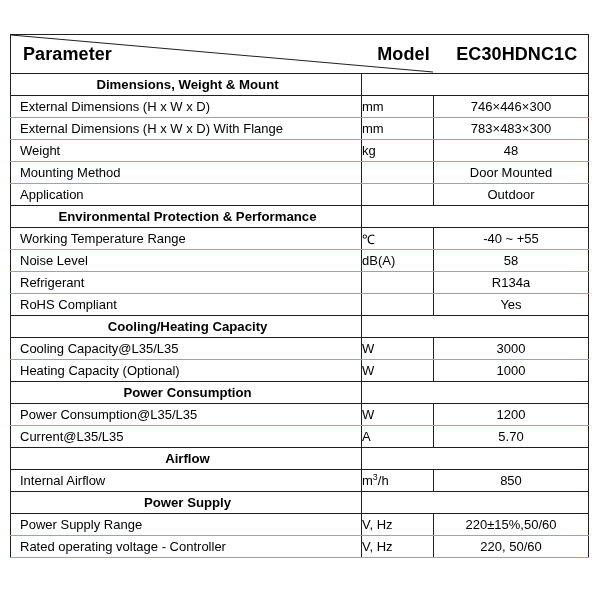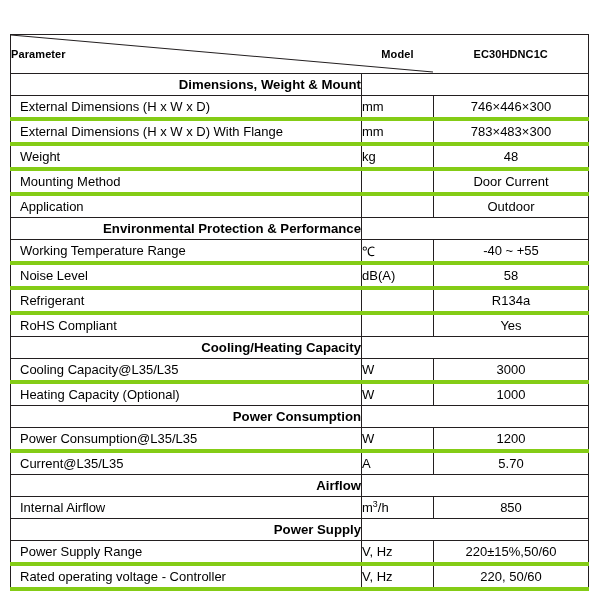--- a/index.html
+++ b/index.html
@@ -45,22 +45,23 @@
     border: 0;
     padding: 0;
     vertical-align: middle;
   }
 
   
   tr.header-row > th {
     height: 38px;
     border-bottom: 1.6px solid #231f20;
     font-weight: bold;
-    font-size: 11px;
+    font-size: 18px;
     letter-spacing: 0.1px;
+    padding-left: 12px;
   }
   th.h-param {
     text-align: left;
     padding-left: 9px;
     position: relative;
     overflow: hidden;
   }
   th.h-model {
     border-left: 1.2px solid #231f20;
     position: relative;
@@ -81,32 +82,32 @@
 
   
   tr.section-row > td {
     height: 21px;
     font-weight: bold;
     font-size: 13.2px;
     border-top: 1.6px solid #231f20;
     border-bottom: 1.6px solid #231f20;
   }
   tr.section-row td.s-label {
-    text-align: right;
+    text-align: center;
     padding-left: 3px;
   }
   tr.section-row td.s-blank {
     border-left: 1.2px solid #231f20;
   }
 
   
   tr.data-row > td {
     height: 21px;
     font-size: 13px;
-    border-bottom: 4px solid #84cc16;
+    border-bottom: 1px solid #84cc16;
   }
   tr.data-row.last-in-block > td {
     border-bottom: 0;
   }
   tr.data-row td.d-param {
     text-align: left;
     padding-left: 9px;
     white-space: nowrap;
   }
   tr.data-row td.d-unit {
@@ -159,21 +160,21 @@
             <td class="d-value">783×483×300</td>
           </tr>
           <tr class="data-row">
             <td class="d-param">Weight</td>
             <td class="d-unit">kg</td>
             <td class="d-value">48</td>
           </tr>
           <tr class="data-row">
             <td class="d-param">Mounting Method</td>
             <td class="d-unit"></td>
-            <td class="d-value">Door Current</td>
+            <td class="d-value">Door Mounted</td>
           </tr>
           <tr class="data-row last-in-block">
             <td class="d-param">Application</td>
             <td class="d-unit"></td>
             <td class="d-value">Outdoor</td>
           </tr>
           <tr class="section-row">
             <td class="s-label">Environmental Protection &amp; Performance</td>
             <td class="s-blank" colspan="2"></td>
           </tr>

